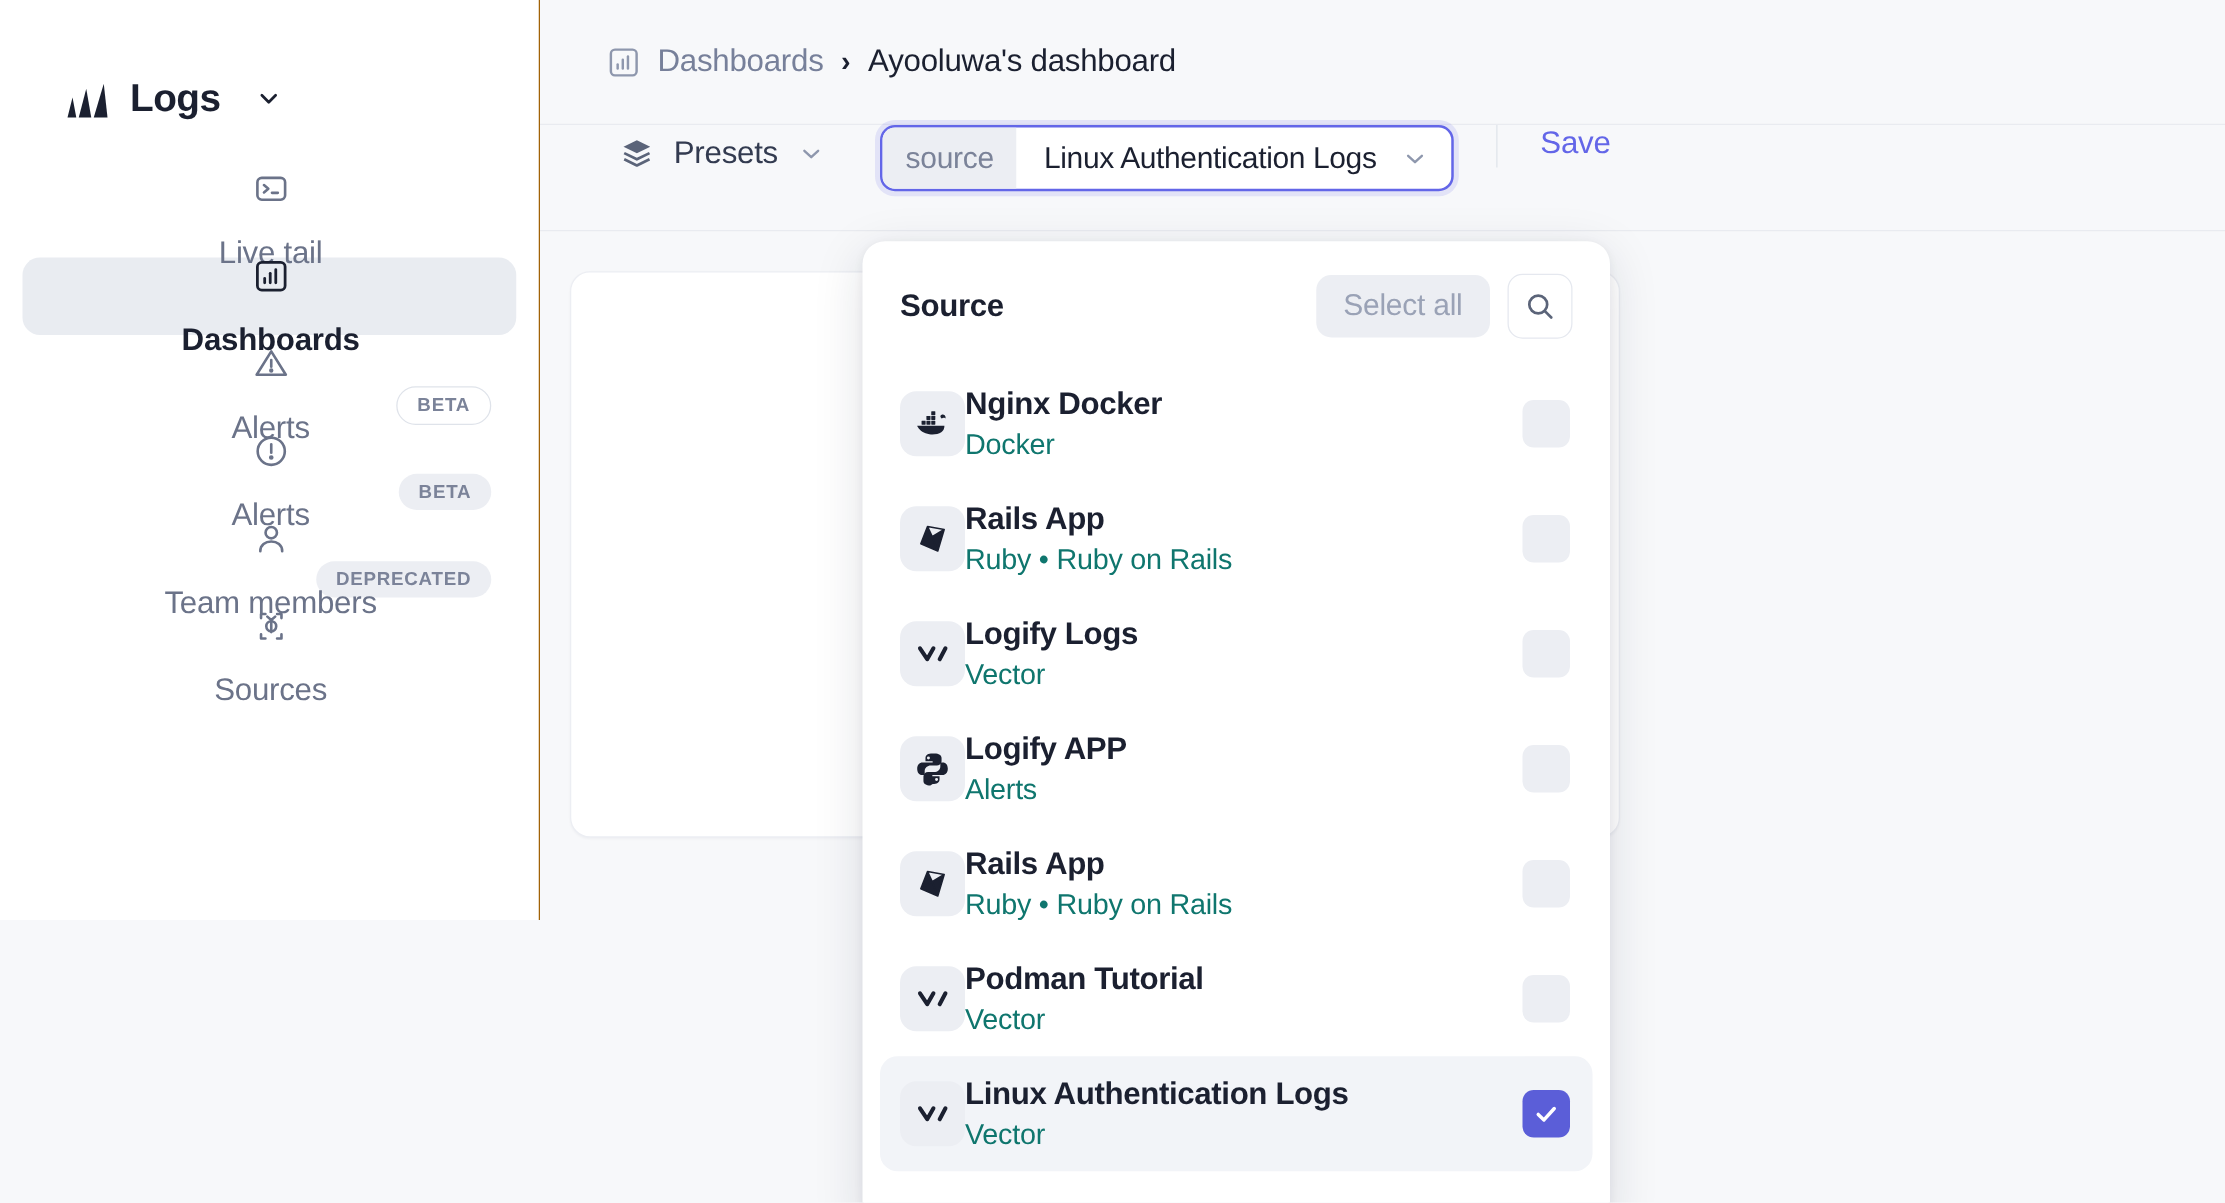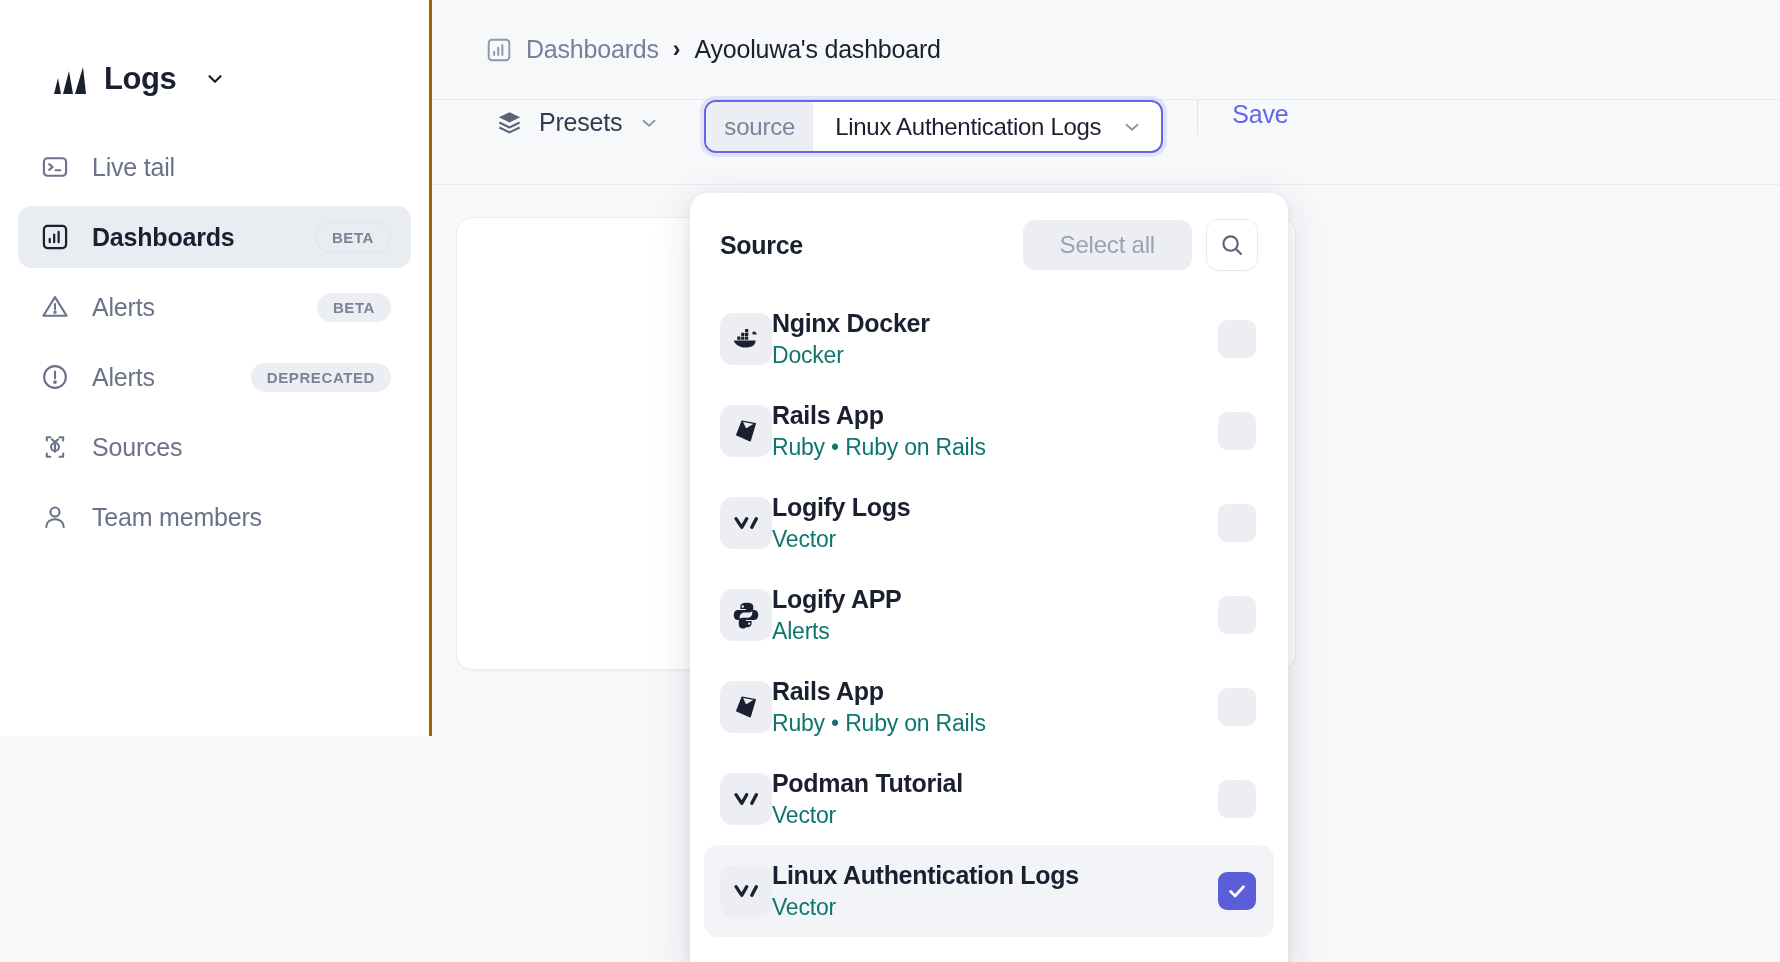--- a/index.html
+++ b/index.html
@@ -9,21 +9,21 @@
     background: #f7f8fa;
     font-family: "Liberation Sans", "DejaVu Sans", sans-serif;
     -webkit-font-smoothing: antialiased;
   }
   .app { display: flex; width: 1780px; height: 962px; position: relative; }
 
   
   .sidebar {
     width: 432px; height: 736px;
     background: #ffffff;
-    border-right: 3px solid #a16207;
+    border-right: 1px solid #a16207;
     flex: 0 0 432px;
     position: relative;
     text-align: right;
   }
   .brand {
     display: flex; align-items: center; gap: 16px;
     padding: 40px 0 0 52px;
     height: 118px;
   }
   .brand-logo { display: flex; align-items: flex-end; gap: 3px; height: 34px; }
@@ -31,20 +31,21 @@
     font-size: 31px; font-weight: 700; color: #1b2030; letter-spacing: -0.4px;
   }
   .brand-caret { margin-left: 12px; display:flex; align-items:center; }
 
   .nav { padding: 18px 18px 0 18px; }
   .nav-item {
     display: flex; align-items: center; gap: 22px;
     height: 62px; padding: 0 20px 0 22px;
     border-radius: 14px; margin-bottom: 8px;
     cursor: pointer;
+    flex-direction: column;
   }
   .nav-item.active { background: #e9ecf1; }
   .nav-label { font-size: 25px; color: #6b7389; font-weight: 400; letter-spacing: -0.2px; }
   .nav-item.active .nav-label { color: #1b2030; font-weight: 600; }
   .nav-icon { width: 30px; height: 30px; display:flex; align-items:center; justify-content:center; flex:0 0 30px; }
   .badge {
     margin-left: auto;
     font-size: 15px; font-weight: 600; letter-spacing: 0.6px;
     color: #7b8399;
     padding: 6px 16px; border-radius: 999px;
@@ -121,21 +122,21 @@
   .panel-head {
     display: flex; align-items: center;
     padding: 26px 30px 14px 30px;
     gap: 14px;
   }
   .panel-title { font-size: 25px; font-weight: 700; color: #1b2030; letter-spacing: -0.3px; }
   .select-all {
     margin-left: auto;
     background: #eceef3; color: #9aa2b6;
     font-size: 24px; letter-spacing: -0.2px;
-    padding: 11px 37px; border-radius: 12px;
+    padding: 11px 22px; border-radius: 12px;
     border: none; cursor: pointer;
     font-family: inherit;
   }
   .search-btn {
     width: 52px; height: 52px;
     border: 1.5px solid #e5e8ef; border-radius: 12px;
     background: #fff; display: flex; align-items: center; justify-content: center;
     cursor: pointer; flex: 0 0 52px;
   }
 
@@ -229,40 +230,40 @@
               <circle cx="12" cy="16.3" r="0.7" fill="#6b7389"></circle>
           </svg>
         </span>
         <span class="nav-label">Alerts</span>
         <span class="badge solid">DEPRECATED</span>
       </div>
 
       <div class="nav-item">
         <span class="nav-icon">
           <svg width="28" height="28" viewBox="0 0 24 24" fill="none" stroke="#6b7389" stroke-width="1.8" stroke-linecap="round" stroke-linejoin="round">
+            <circle cx="12" cy="7.8" r="3.9"></circle>
+              <path d="M4.5 20.5 c0-4.1 3.4-6.6 7.5-6.6 s7.5 2.5 7.5 6.6"></path>
+          </svg>
+        </span>
+        <span class="nav-label">Team members</span>
+      </div>
+
+      <div class="nav-item">
+        <span class="nav-icon">
+          <svg width="28" height="28" viewBox="0 0 24 24" fill="none" stroke="#6b7389" stroke-width="1.8" stroke-linecap="round" stroke-linejoin="round">
             <path d="M8 3.6 L5 3.6 L5 6.4"></path>
               <path d="M16 3.6 L19 3.6 L19 6.4"></path>
               <path d="M8 20.4 L5 20.4 L5 17.6"></path>
               <path d="M16 20.4 L19 20.4 L19 17.6"></path>
             <path d="M12 7.5 L12 16"></path>
               <path d="M9.3 5.4 L12 7.7 L14.7 5.4"></path>
               <circle cx="12" cy="12" r="3.4"></circle>
           </svg>
         </span>
         <span class="nav-label">Sources</span>
-      </div>
-
-      <div class="nav-item">
-        <span class="nav-icon">
-          <svg width="28" height="28" viewBox="0 0 24 24" fill="none" stroke="#6b7389" stroke-width="1.8" stroke-linecap="round" stroke-linejoin="round">
-            <circle cx="12" cy="7.8" r="3.9"></circle>
-              <path d="M4.5 20.5 c0-4.1 3.4-6.6 7.5-6.6 s7.5 2.5 7.5 6.6"></path>
-          </svg>
-        </span>
-        <span class="nav-label">Team members</span>
       </div>
 
     </nav>
   </aside>
 
   <section class="main">
 
     <div class="breadcrumb-bar">
       <span class="crumb">
         <span style="display:flex;">

